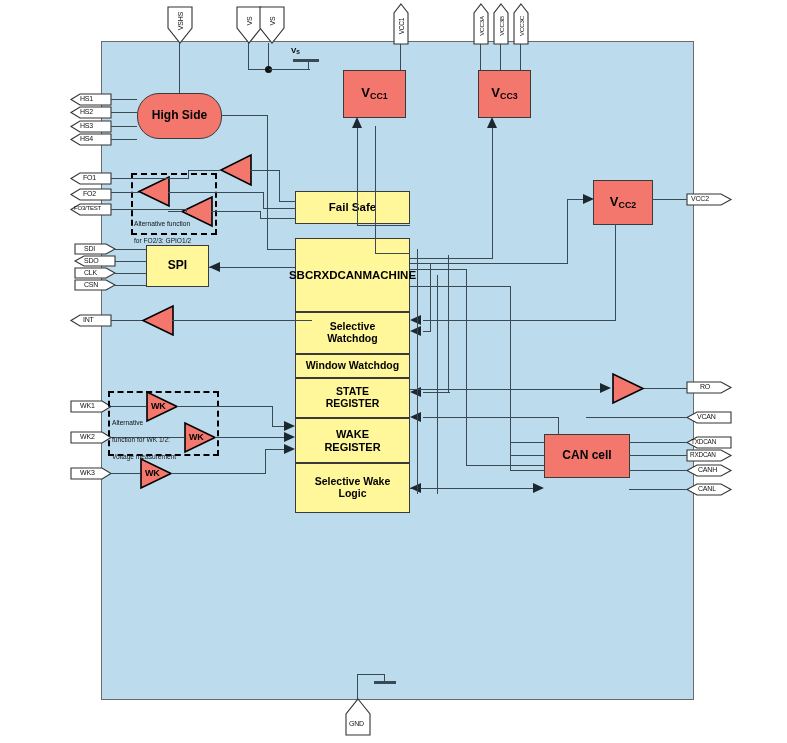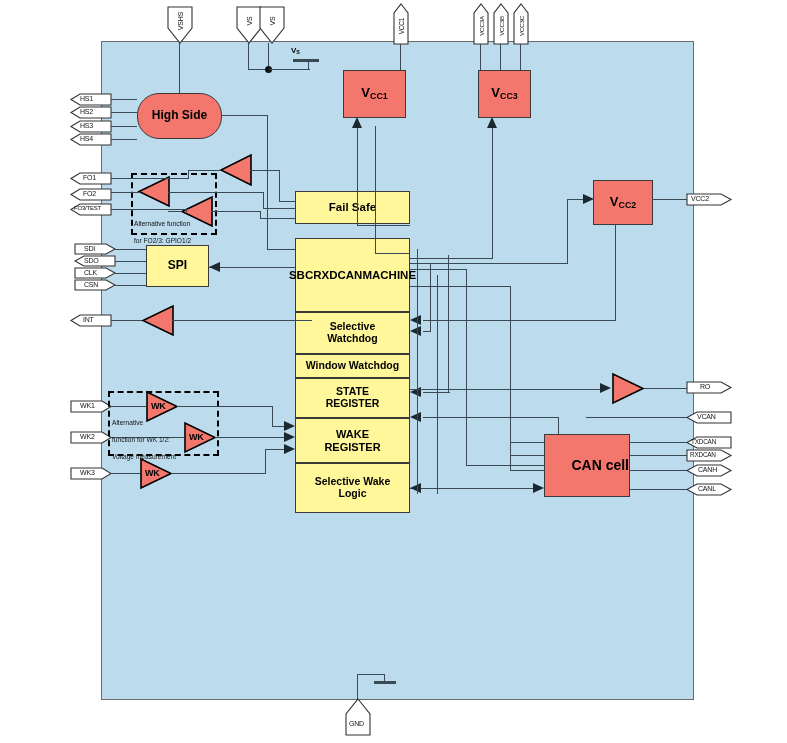--- a/index.html
+++ b/index.html
@@ -225,21 +225,21 @@
   </div>
 
   <div class="blk red" style="left:478px;top:70px;width:53px;height:48px;font-size:13px;">
     <span><span>V</span><span class="sub">CC3</span></span>
   </div>
 
   <div class="blk red" style="left:593px;top:180px;width:60px;height:45px;font-size:13px;">
     <span><span>V</span><span class="sub">CC2</span></span>
   </div>
 
-  <div class="blk red" style="left:544px;top:434px;width:86px;height:63px;font-size:14px;justify-content:flex-end;">
+  <div class="blk red" style="left:544px;top:434px;width:86px;height:44px;font-size:12px;">
     <span>CAN cell</span>
   </div>
 
   <div class="blk yel" style="left:295px;top:191px;width:115px;height:33px;font-size:11.5px;">
     <span>Fail Safe</span>
   </div>
 
   <div class="blk yel" style="left:295px;top:238px;width:115px;height:74px;font-size:11.5px;">
     <span>SBC</span>
     <span>RXDCAN</span>

